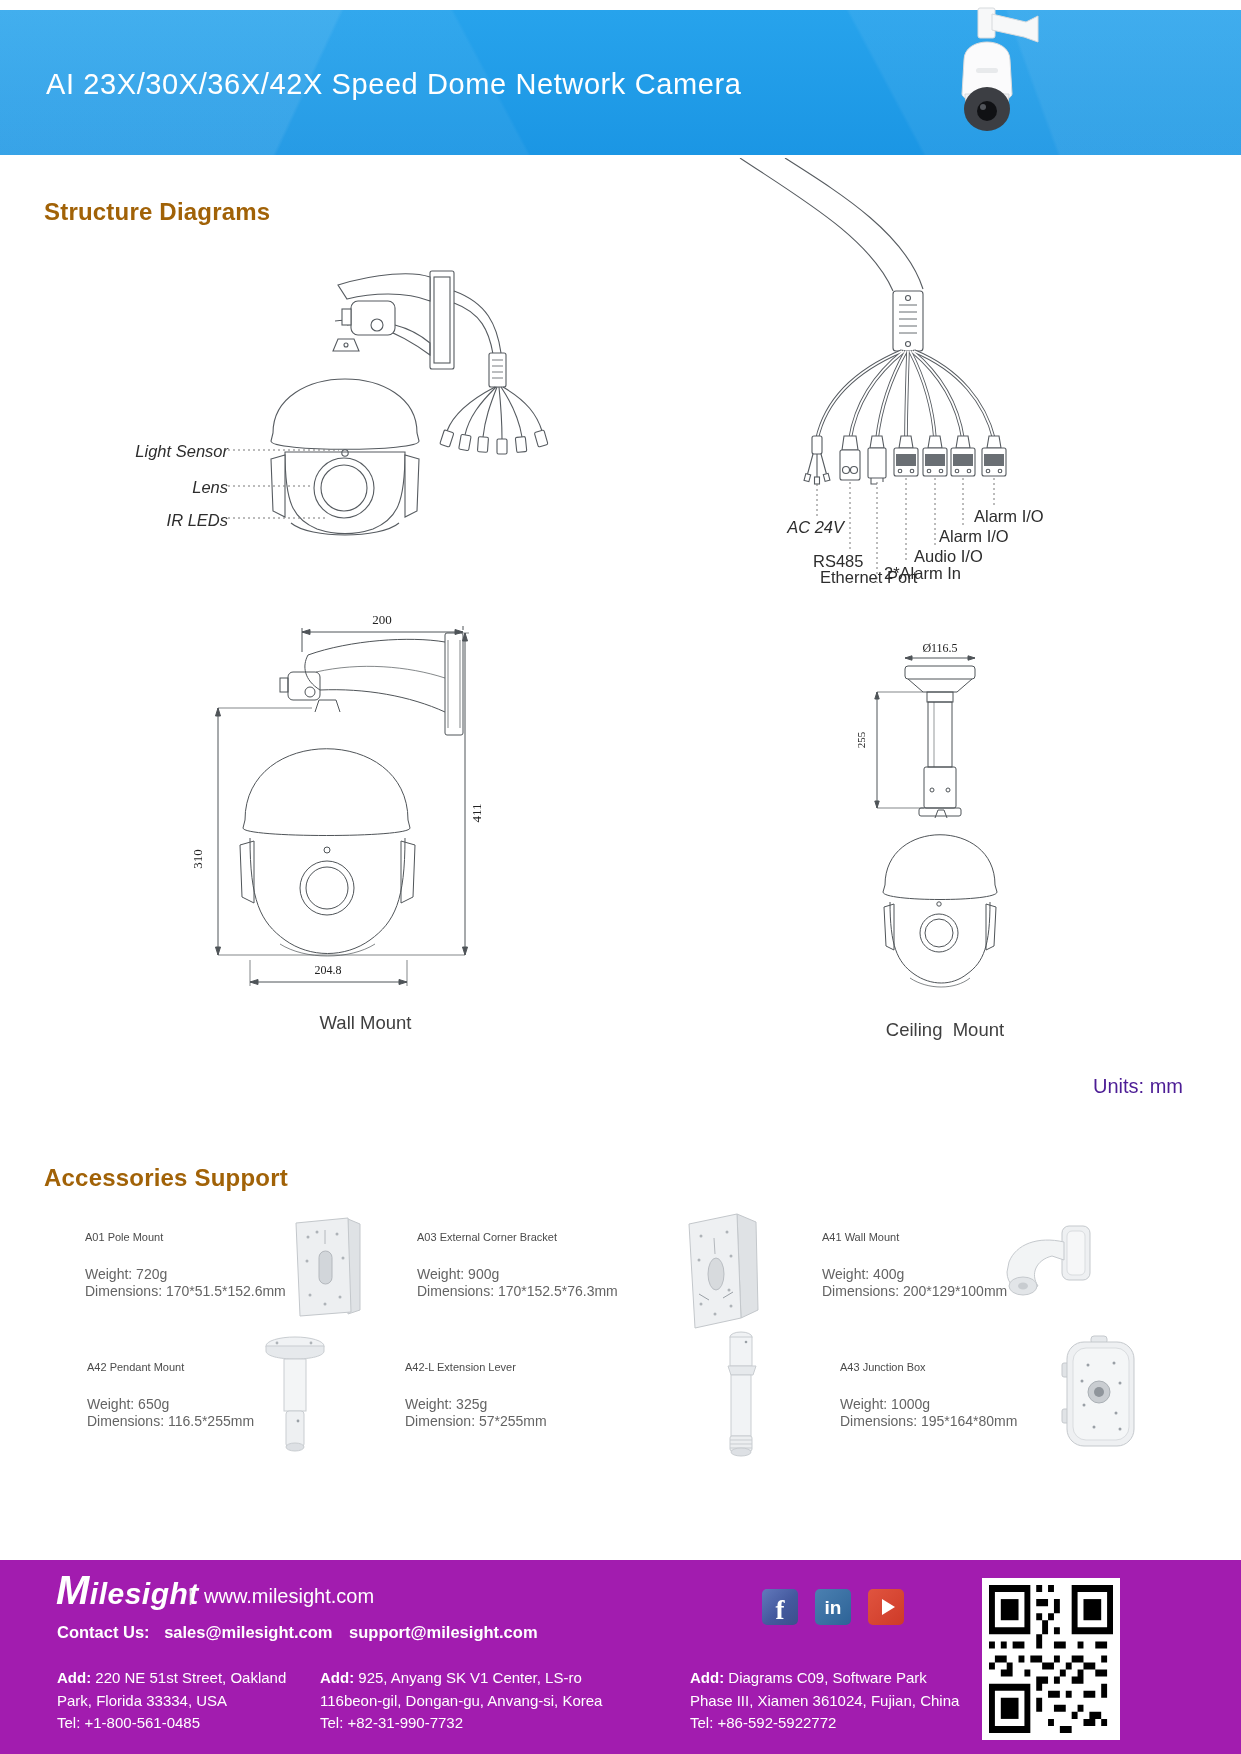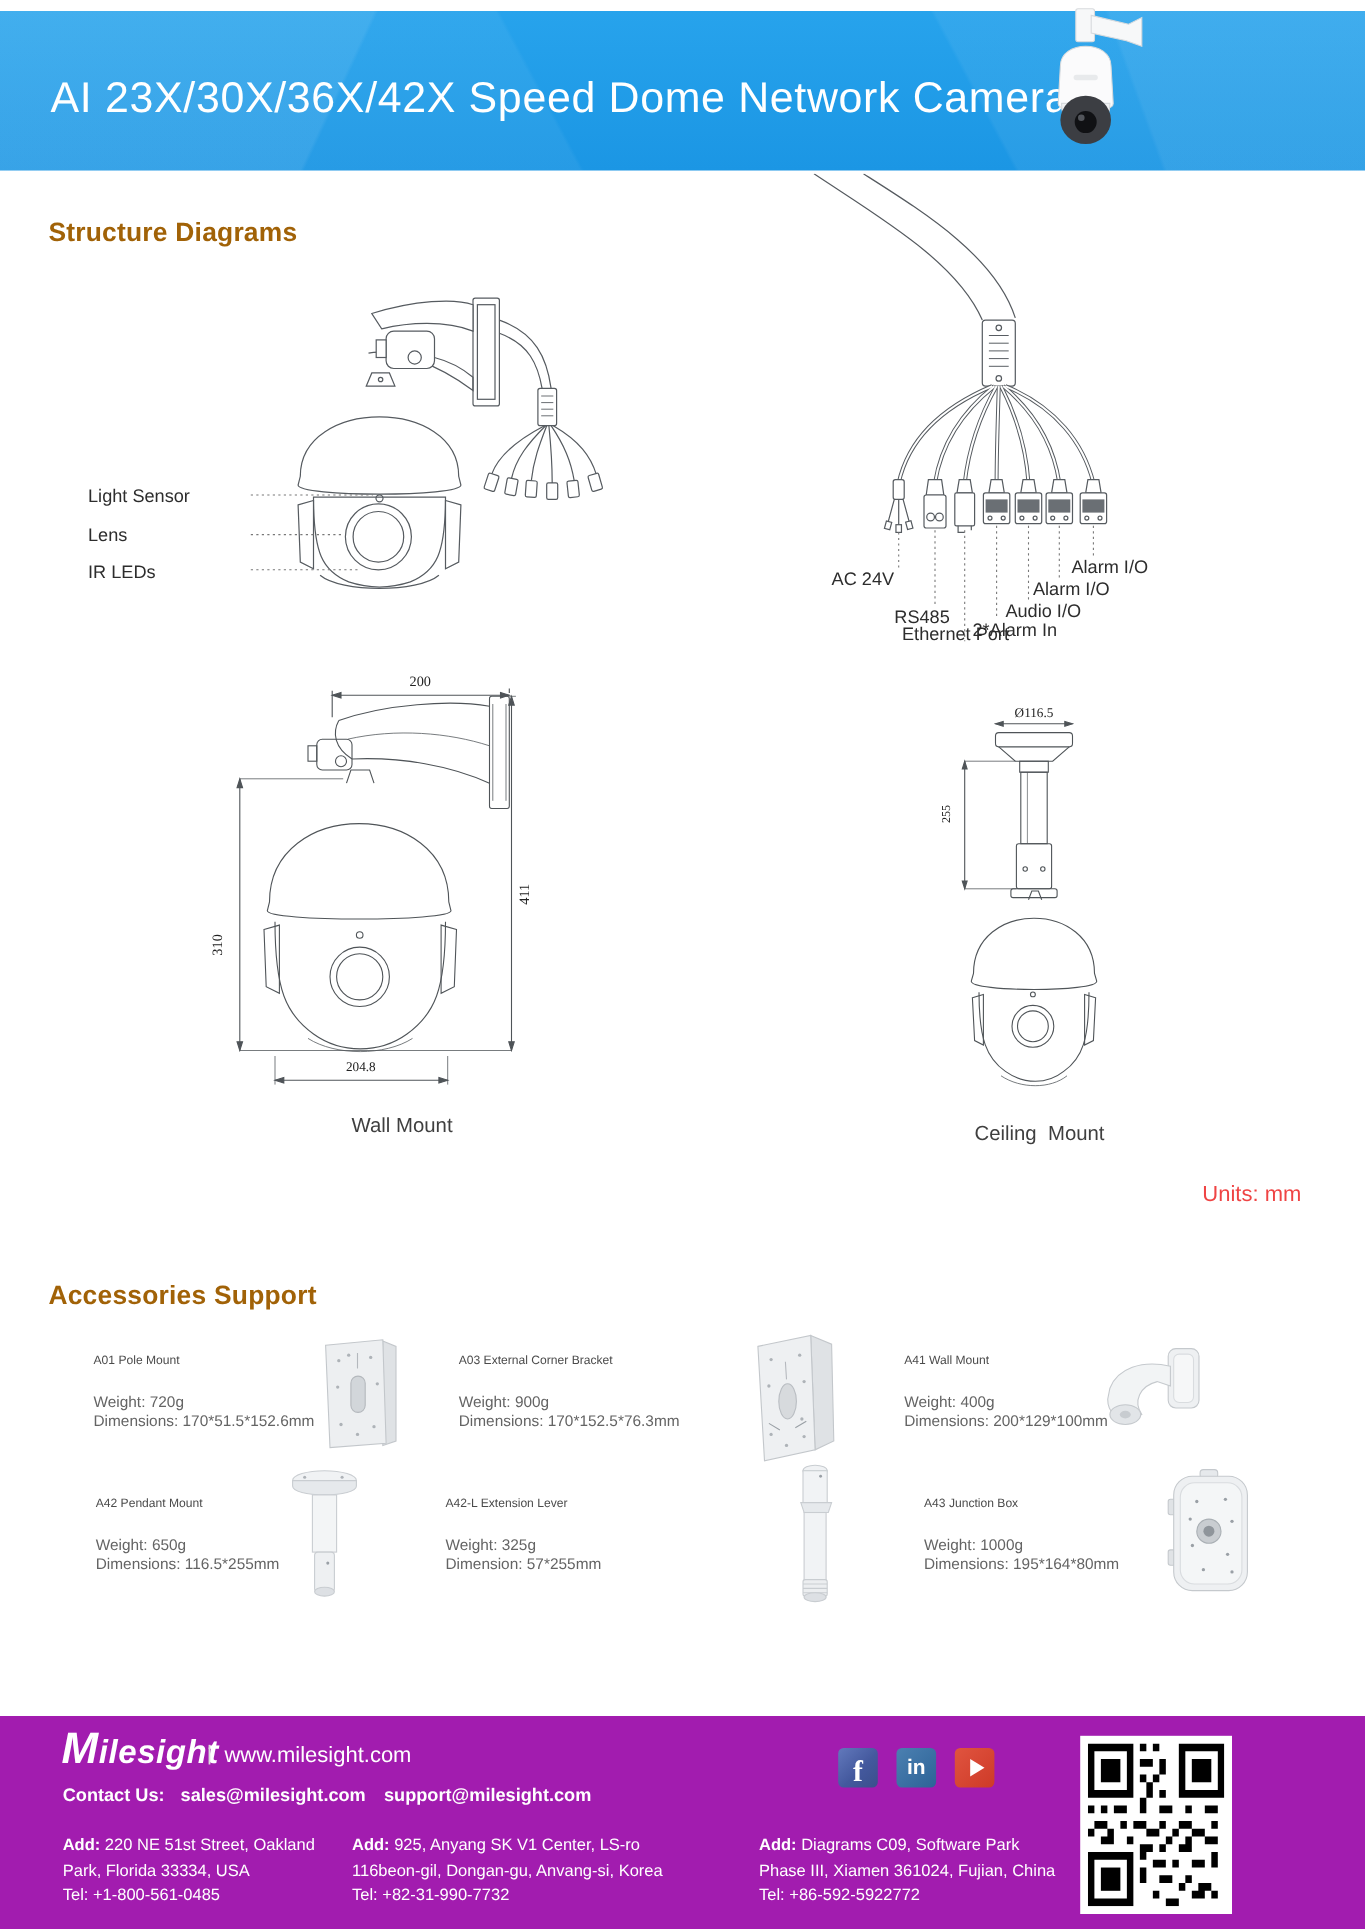--- a/index.html
+++ b/index.html
@@ -6,31 +6,31 @@
   .page{position:relative;width:1241px;height:1754px;background:#fff;margin:0 auto;
         font-family:"Liberation Sans","DejaVu Sans",sans-serif;overflow:hidden;}
   .abs{position:absolute;}
   
   .hero{position:absolute;left:0;top:10px;width:1241px;height:145px;
         background:
           linear-gradient(115deg, rgba(255,255,255,0.08) 0 26%, rgba(255,255,255,0) 26.3%),
           linear-gradient(250deg, rgba(255,255,255,0.06) 0 18%, rgba(255,255,255,0) 18.3%),
           linear-gradient(62deg, rgba(255,255,255,0.05) 40%, rgba(255,255,255,0) 40.3% 70%, rgba(255,255,255,0.06) 70.3%),
           linear-gradient(180deg,#27a3ec,#1b96e4);}
-  .hero-title{position:absolute;left:46px;top:58px;color:#fff;font-size:39px;letter-spacing:.6px;font-weight:400;white-space:nowrap;}
+  .hero-title{position:absolute;left:46px;top:58px;color:#fff;font-size:29px;letter-spacing:.6px;font-weight:400;white-space:nowrap;}
   
   .sec-h{position:absolute;color:#a16207;font-size:24px;font-weight:600;letter-spacing:.2px;text-align:center;}
   
   .lbl{position:absolute;color:#2d2d2d;font-size:16.5px;white-space:nowrap;}
-  .lbl.r{}
+  .lbl.r{text-align:right;font-style:italic;}
   
   .dim{position:absolute;font-family:"Liberation Serif","DejaVu Serif",serif;color:#222;font-size:13px;text-align:center;white-space:nowrap;}
   .dim.v{transform:rotate(-90deg);transform-origin:center;}
   .caption{position:absolute;color:#3f3f3f;font-size:18.5px;text-align:center;white-space:pre;}
-  .units{position:absolute;color:#ef4444;font-size:20px;text-align:right;}
+  .units{position:absolute;color:#4c1d95;font-size:20px;text-align:right;}
   
   .acc-name{position:absolute;color:#4b4b4b;font-size:11px;white-space:nowrap;}
   .acc-det{position:absolute;color:#646464;font-size:14px;line-height:17px;white-space:nowrap;}
   
   .footer{position:absolute;left:0;top:1560px;width:1241px;height:194px;background:#a21caf;color:#fff;}
   .logo{position:absolute;left:56px;top:8px;font-style:italic;font-weight:700;font-size:30px;letter-spacing:.5px;display:block;}
   .logo::first-letter{font-size:40px;}
   .pipe{position:absolute;left:188px;top:24px;font-size:19px;color:#ddd;}
   .site{position:absolute;left:204px;top:25px;font-size:20px;}
   .contact{position:absolute;left:57px;top:63px;font-size:16.5px;font-weight:700;}

